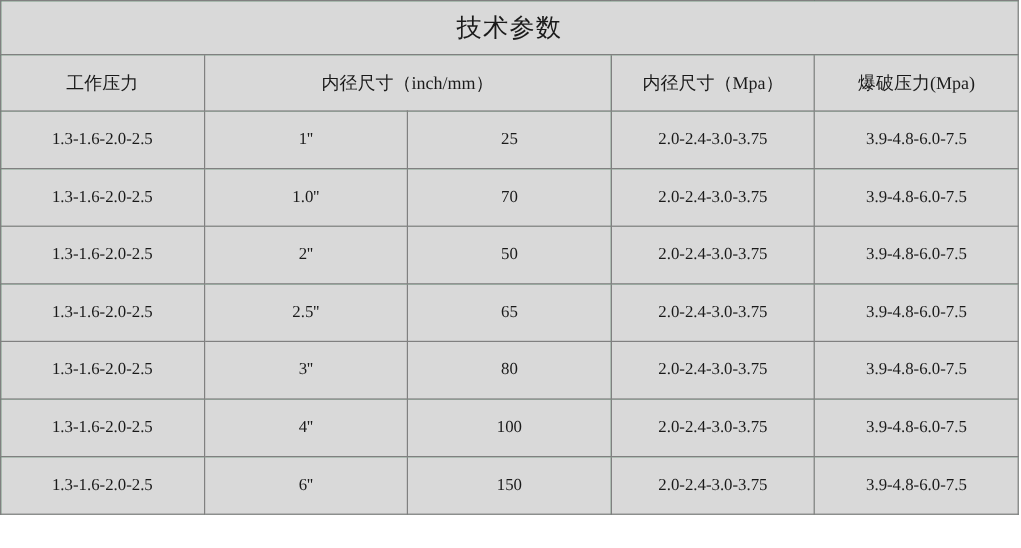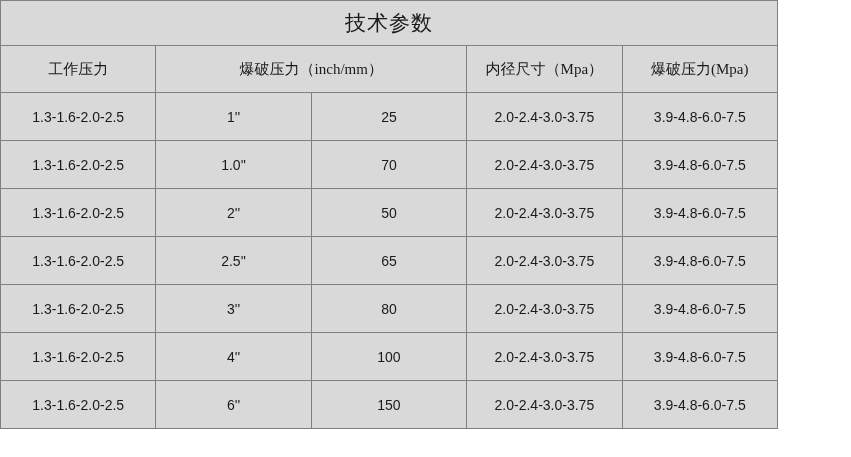--- a/index.html
+++ b/index.html
@@ -9,21 +9,21 @@
   }
   body {
     width: 851px;
     height: 457px;
     font-family: "Liberation Sans", sans-serif;
     overflow: hidden;
   }
   .spec-table {
     border-collapse: collapse;
     table-layout: fixed;
-    width: 778px;
+    width: 849px;
     margin: 0;
     background: #15803d;
   }
   .spec-table td, .spec-table th {
     border: 1px solid #808080;
     padding: 0;
     margin: 0;
     background: #d9d9d9;
     color: #1a1a1a;
     font-weight: normal;
@@ -38,40 +38,40 @@
     font-family: "Liberation Sans", sans-serif;
   }
   .header-cell {
     height: 46px;
     font-size: 15px;
     font-family: Liberation Serif, serif;
   }
   .data-cell {
     height: 47px;
     font-size: 14px;
-    font-family: Liberation Sans, sans-serif;
+    font-family: Liberation Serif, serif;
     letter-spacing: 0px;
   }
   .col-0 { width: 176px; }
   .col-1 { width: 120px; }
   .col-2 { width: 160px; }
   .col-3 { width: 196px; }
   .col-4 { width: 195px; }
 </style>
 </head>
 <body>
 
 <table class="spec-table">
   <tbody>
     <tr>
       <td class="title-cell" colspan="5">技术参数</td>
     </tr>
     <tr>
       <td class="header-cell col-0">工作压力</td>
-      <td class="header-cell" colspan="2">爆破压力（inch/mm）</td>
+      <td class="header-cell" colspan="2">内径尺寸（inch/mm）</td>
       <td class="header-cell col-3">内径尺寸（Mpa）</td>
       <td class="header-cell col-4">爆破压力(Mpa)</td>
     </tr>
     <tr>
       <td class="data-cell col-0">1.3-1.6-2.0-2.5</td>
       <td class="data-cell col-1">1''</td>
       <td class="data-cell col-2">25</td>
       <td class="data-cell col-3">2.0-2.4-3.0-3.75</td>
       <td class="data-cell col-4">3.9-4.8-6.0-7.5</td>
     </tr>

